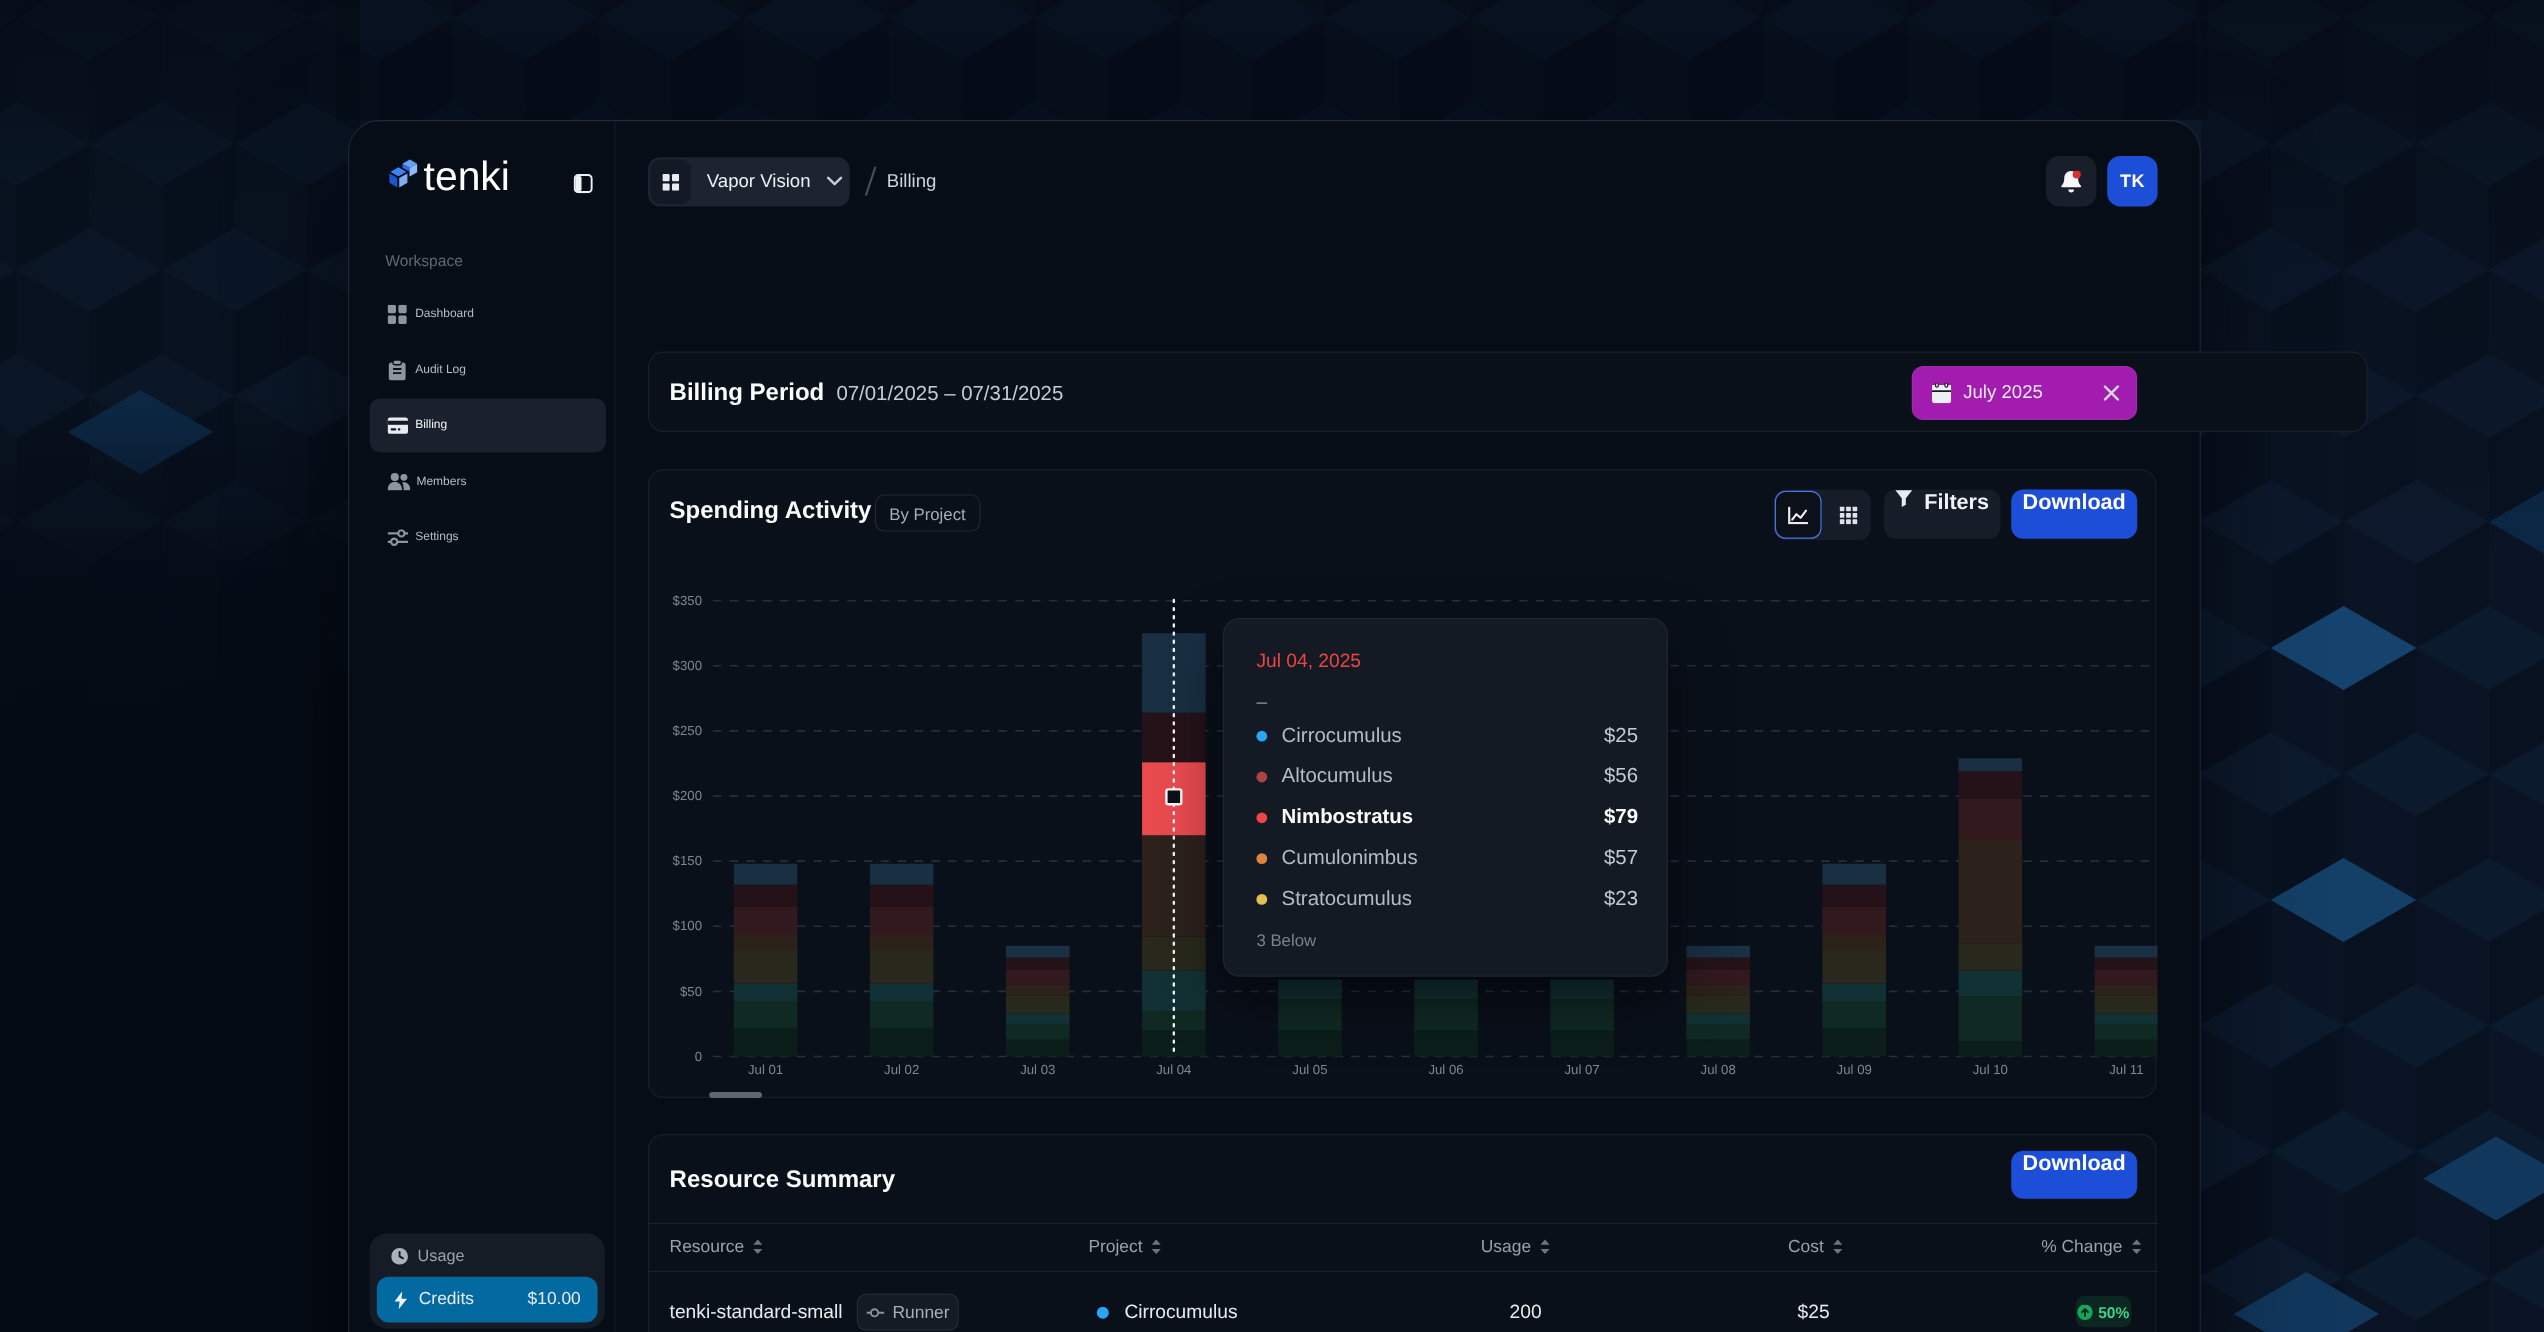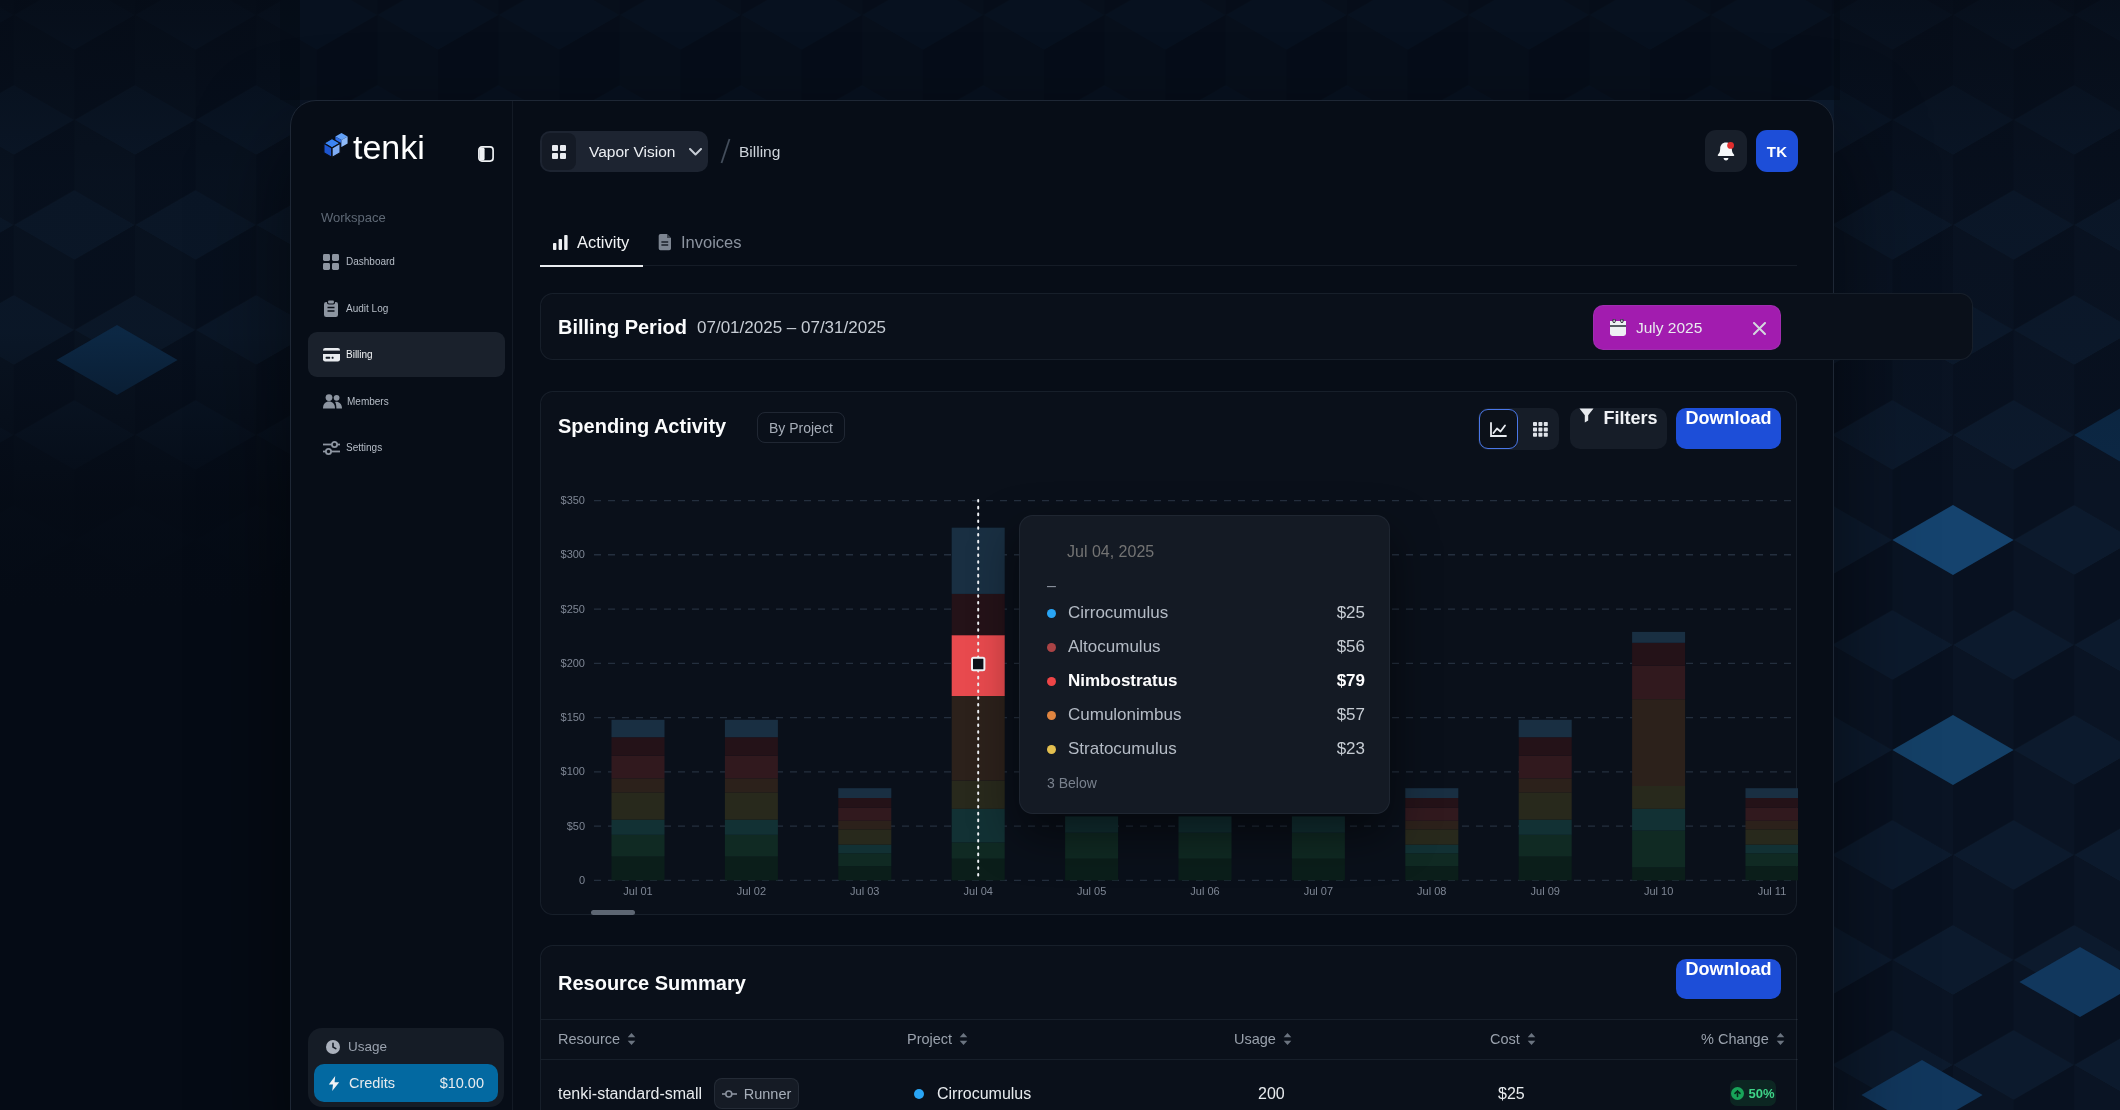--- a/index.html
+++ b/index.html
@@ -70,37 +70,37 @@
   background:#a21caf; border:1px solid rgba(148,163,184,0.13); border-radius:10px;
   display:flex; align-items:center; }
 .chip-cal .ic.cal { margin-left:16px; }
 .chip-cal .lbl { color:#e9ecef; font-size:15.5px; margin-left:10px; }
 .chip-cal .ic.xx { margin-left:auto; margin-right:14px; color:#d3d8de; }
 
 .sp { left:27px; top:290px; width:1257px; height:524px; }
 .sp .ttl { position:absolute; left:17px; top:23px; font-size:20px; font-weight:bold; color:#fbfcfd; }
 .bychip { position:absolute; left:188px; top:20px; height:31px; padding:0 11px;
   border:1px solid rgba(148,163,184,0.16); border-radius:8px; display:flex; align-items:center;
-  color:#a6adb8; font-size:14px;margin-left:28px; }
+  color:#a6adb8; font-size:14px; }
 .seg { position:absolute; left:937px; top:16px; width:81px; height:42px; background:#161d28; border-radius:10px; }
 .seg .a { position:absolute; left:1px; top:1px; width:39px; height:40px; background:#0c1119;
   border:1.5px solid #4a77e8; border-radius:9px; display:flex; align-items:center; justify-content:center; color:#e8ecf1; }
 .seg .b { position:absolute; left:44px; top:0; width:37px; height:42px; display:flex; align-items:center; justify-content:center; color:#dfe3e9; }
 .btn { position:absolute; display:flex; justify-content:center; border-radius:10px; font-size:18px;font-weight:bold; }
 .filters { left:1029px; top:16px; width:97px; height:41px; background:#161d28; color:#f0f2f5; }
 .filters .ic { margin-right:9px; color:#e8ebef; }
 .download { background:#1d4ed8; color:#fff; }
 .dl1 { left:1135px; top:16px; width:105px; height:41px; }
 .chart { position:absolute; left:0; top:0; }
 .axl { font-family:"Liberation Sans",sans-serif; font-size:11px; fill:#7e8694; }
 
 .tooltip { position:absolute; left:1018px; top:514px; width:371px; height:299px;
   background:rgba(20,26,37,0.985); border:1px solid rgba(148,163,184,0.09); border-radius:14px;
   box-shadow:0 20px 45px rgba(0,0,0,0.5); }
-.tt-date { position:absolute; left:27px; top:27px; font-size:16px; color:#737373;margin-left:20px; }
+.tt-date { position:absolute; left:27px; top:27px; font-size:16px; color:#ef4444; }
 .tt-dash { position:absolute; left:27px; top:61px; font-size:16px; color:#8b929e; }
 .ttrow { position:absolute; left:27px; width:318px; height:34px; display:flex; align-items:center; }
 .ttrow .dot { width:9px; height:9px; border-radius:50%; margin-right:12px; flex:none; }
 .ttrow .ttname { font-size:17px; color:#b4bbc5; }
 .ttrow .ttval { margin-left:auto; font-size:17px; color:#c6ccd3; }
 .ttrow.hot .ttname, .ttrow.hot .ttval { color:#fdfdfe; font-weight:bold; }
 .tt-below { position:absolute; left:27px; top:259px; font-size:14px; color:#79818d; }
 
 .rs { left:27px; top:844px; width:1257px; height:300px; }
 .rs .ttl { position:absolute; left:17px; top:26px; font-size:20px; font-weight:bold; color:#fbfcfd; }
@@ -252,34 +252,20 @@
       </svg>
     <div class="crumb">Billing</div>
     <div class="bellbtn">
         <svg class="ic " width="18" height="19" viewBox="0 0 18 19">
           <path d="M9 0.5 C5.4 0.5 3.2 3.2 3.2 6.6 C3.2 10.4 1.8 11.8 0.9 12.8 C0.5 13.2 0.8 14 1.5 14 L16.5 14 C17.2 14 17.5 13.2 17.1 12.8 C16.2 11.8 14.8 10.4 14.8 6.6 C14.8 3.2 12.6 0.5 9 0.5 Z" fill="#f5f7f9"></path>
           <path d="M6.6 16 L11.4 16 C11.4 17.6 10.4 18.5 9 18.5 C7.6 18.5 6.6 17.6 6.6 16 Z" fill="#f5f7f9"></path>
           <circle cx="13.6" cy="3.4" r="3.4" fill="#e02d2d"></circle>
         </svg>
       </div>
     <div class="avatar">TK</div>
-    <div class="tabs">
-      <div class="tab t1"><svg class="ic " width="15" height="15" viewBox="0 0 15 15">
-            <rect x="0" y="8" width="3.4" height="7" rx="0.8" fill="currentColor"></rect>
-            <rect x="5.6" y="4" width="3.4" height="11" rx="0.8" fill="currentColor"></rect>
-            <rect x="11.2" y="0" width="3.4" height="15" rx="0.8" fill="currentColor"></rect>
-          </svg>Activity</div>
-      <div class="tab t2"><svg class="ic " width="14" height="17" viewBox="0 0 14 17">
-            <path d="M2.5 0 L9 0 L13 4 L13 14.5 A1.8 1.8 0 0 1 11.2 16.3 L2.5 16.3 A1.8 1.8 0 0 1 0.7 14.5 L0.7 1.8 A1.8 1.8 0 0 1 2.5 0 Z" fill="currentColor"></path>
-            <path d="M9 0 L9 4 L13 4 Z" fill="#0a0f18" opacity="0.55"></path>
-            <line x1="3.4" y1="8" x2="10.2" y2="8" stroke="#0a0f18" stroke-width="1.3"></line>
-            <line x1="3.4" y1="11" x2="10.2" y2="11" stroke="#0a0f18" stroke-width="1.3"></line>
-          </svg>Invoices</div>
-      <div class="tabline"></div>
-    </div>
     <div class="card bp">
       <div class="ttl">Billing Period</div>
       <div class="rng">07/01/2025 – 07/31/2025</div>
       <div class="chip-cal">
           <svg class="ic cal" width="16" height="17" viewBox="0 0 16 17">
             <rect x="0" y="2" width="16" height="15" rx="2.4" fill="#eef1f4"></rect>
             <rect x="0" y="2" width="16" height="5" fill="#eef1f4"></rect>
             <rect x="3" y="0" width="2.2" height="3.6" rx="1" fill="#eef1f4" stroke="#151c26" stroke-width="1"></rect>
             <rect x="10.8" y="0" width="2.2" height="3.6" rx="1" fill="#eef1f4" stroke="#151c26" stroke-width="1"></rect>
             <line x1="0" y1="7" x2="16" y2="7" stroke="#151c26" stroke-width="1.4"></line>

